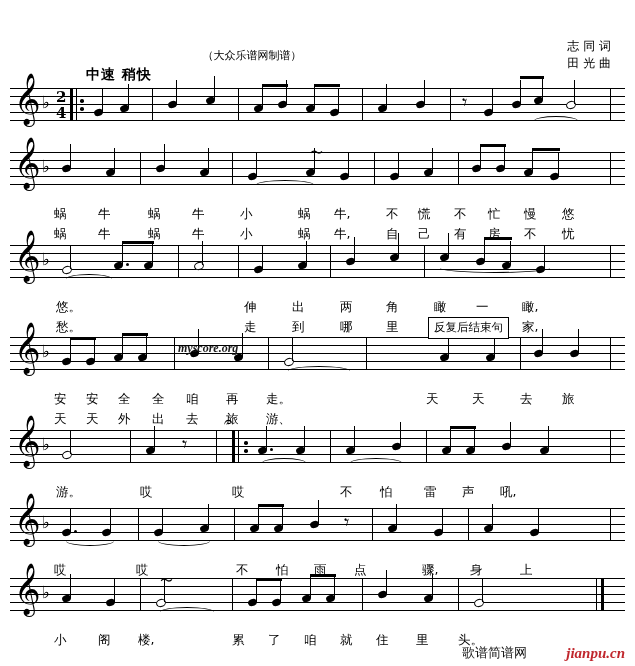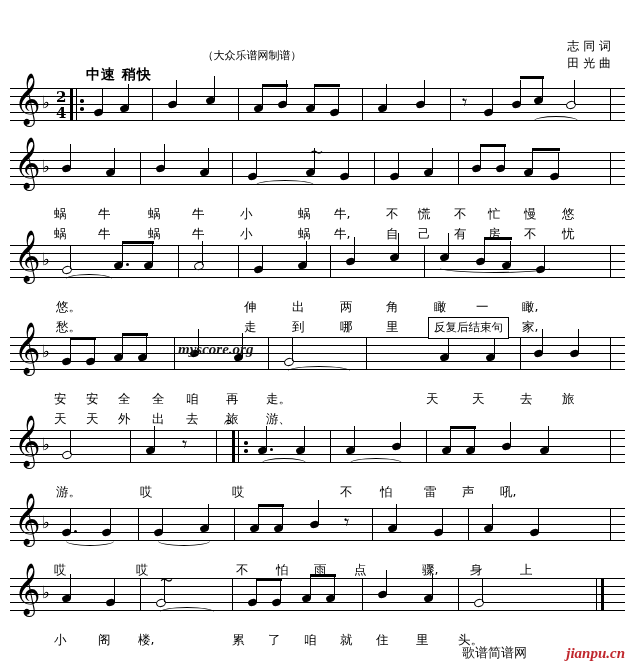--- a/index.html
+++ b/index.html
@@ -203,21 +203,21 @@
     font-size: 11.5px;
     padding: 2px 5px 3px 5px;
     background: #fff;
     white-space: nowrap;
   }
   .watermark {
     position: absolute;
     font-family: "Liberation Serif", serif;
     font-style: italic;
     font-weight: bold;
-    font-size: 15px;
+    font-size: 12px;
     color: #1a1a1a;
     letter-spacing: 0px;
   }
   .footer-left {
     position: absolute;
     bottom: 4px;
     right: 108px;
     font-family: "DejaVu Sans", sans-serif;
     font-size: 13px;
     color: #111;

